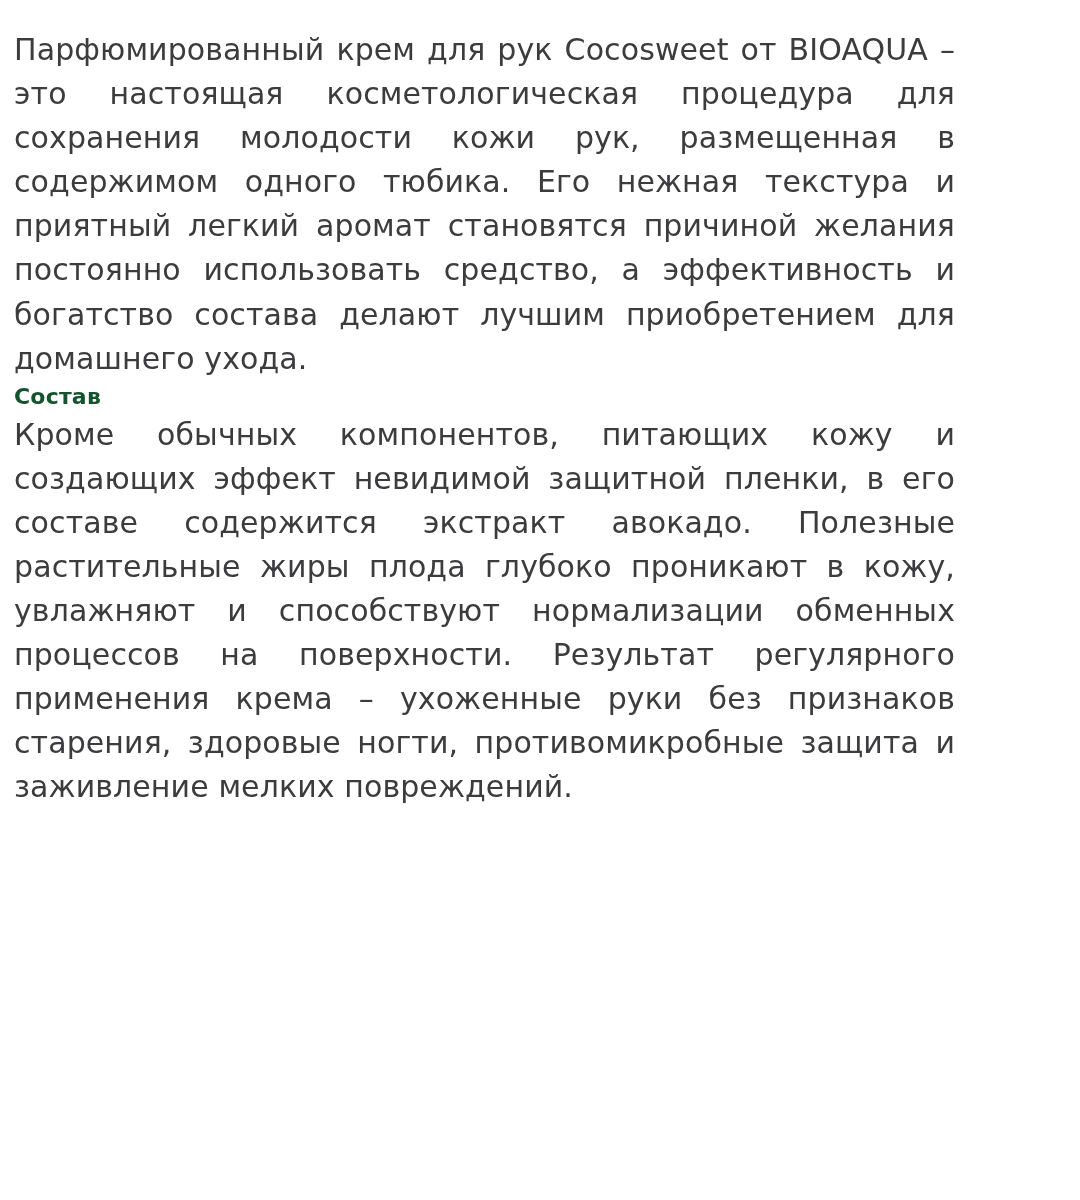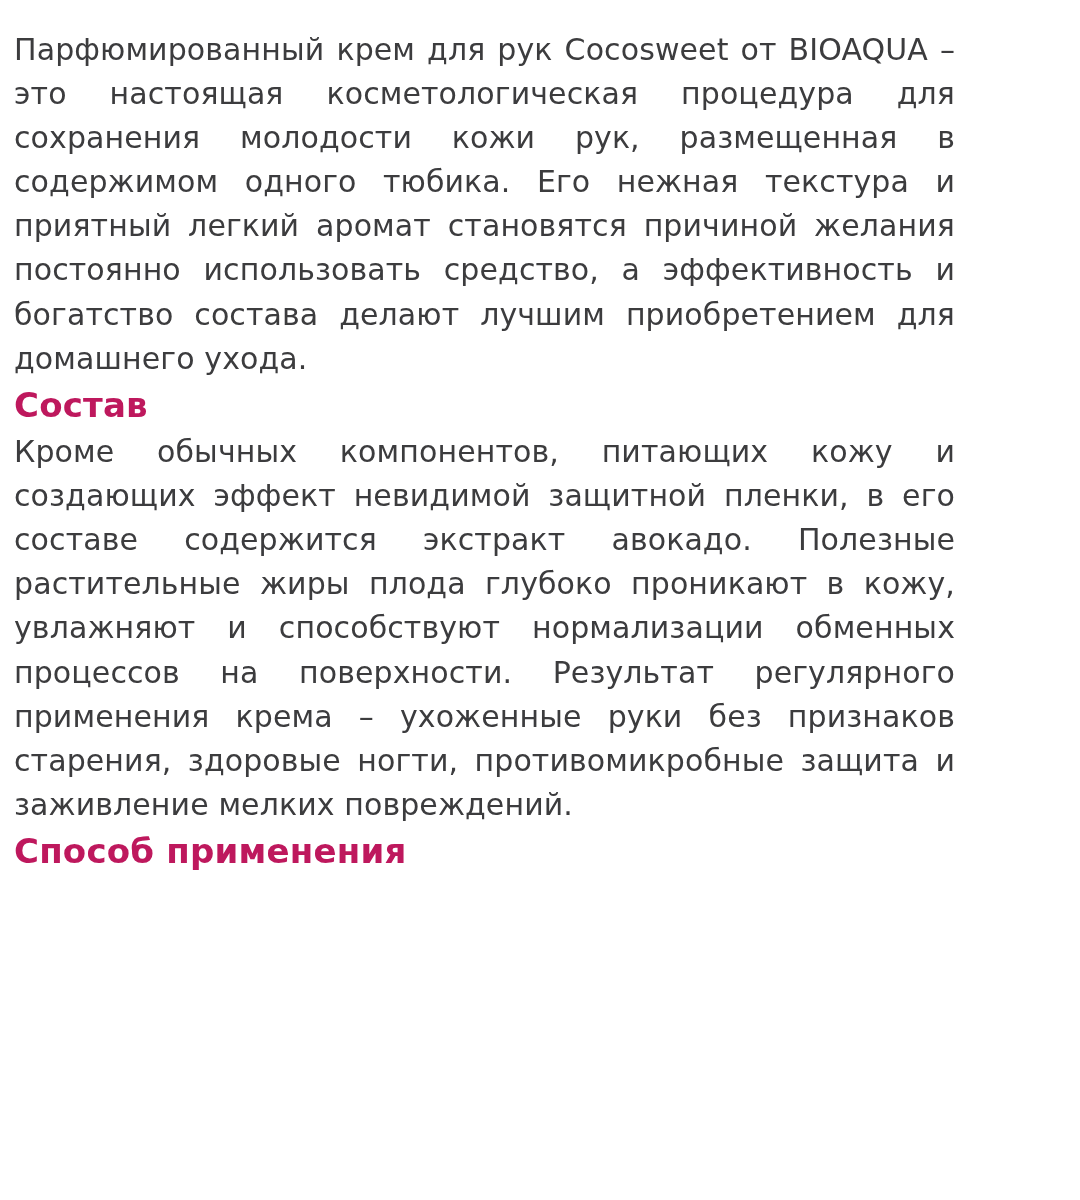--- a/index.html
+++ b/index.html
@@ -24,23 +24,23 @@
   .para {
     font-size: 30px;
     line-height: 1.47;
     text-align: justify;
     text-justify: inter-word;
     color: #3c3c3e;
     margin: 0;
     letter-spacing: 0.1px;
   }
   .section-title {
-    font-size: 34px;
+    font-size: 22px;
     font-weight: bold;
-    color: #be185d;
+    color: #14532d;
     margin: 0;
     line-height: 1.45;
     letter-spacing: 0.2px;
   }
   .gap-before-heading {
     margin-top: 46px;
   }
   .block {
     margin: 0;
   }
@@ -54,16 +54,15 @@
 <div class="page">
 
   <p class="para last-line-natural">Парфюмированный крем для рук Cocosweet от BIOAQUA – это настоящая косметологическая процедура для сохранения молодости кожи рук, размещенная в содержимом одного тюбика. Его нежная текстура и приятный легкий аромат становятся причиной желания постоянно использовать средство, а эффективность и богатство состава делают лучшим приобретением для домашнего ухода.</p>
 
   <div class="block gap-before-heading">
     <h2 class="section-title">Состав</h2>
     <p class="para last-line-natural">Кроме обычных компонентов, питающих кожу и создающих эффект невидимой защитной пленки, в его составе содержится экстракт авокадо. Полезные растительные жиры плода глубоко проникают в кожу, увлажняют и способствуют нормализации обменных процессов на поверхности. Результат регулярного применения крема – ухоженные руки без признаков старения, здоровые ногти, противомикробные защита и заживление мелких повреждений.</p>
   </div>
 
   <div class="block gap-before-heading">
-    <h2 class="section-title">Способ применения</h2>
   </div>
 
 </div>
 
 </body></html>

